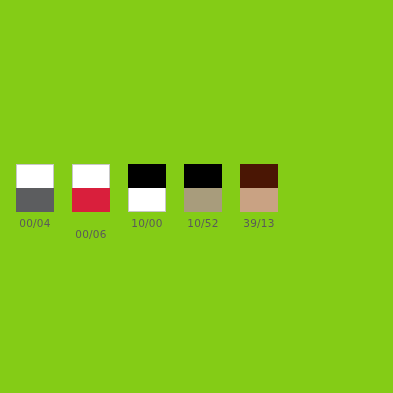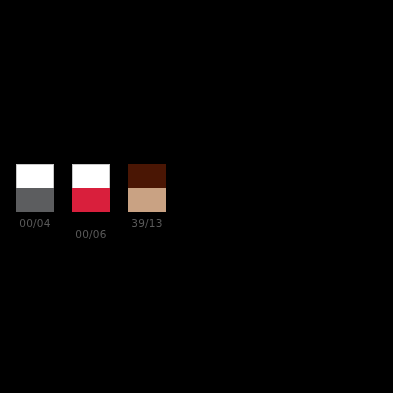--- a/index.html
+++ b/index.html
@@ -12,21 +12,21 @@
     background: #ffffff;
     font-family: "Liberation Sans", sans-serif;
     overflow: hidden;
   }
   #swatch-panel {
     position: absolute;
     left: 0;
     top: 0;
     width: 393px;
     height: 393px;
-    background: #000000;
+    background: #84cc16;
   }
   #swatch-row {
     position: absolute;
     left: 16px;
     top: 164px;
     display: flex;
     flex-direction: row;
     align-items: flex-start;
     gap: 18px;
   }
@@ -83,19 +83,33 @@
       </div>
       <div class="swatch-item">
         <div class="swatch-chip">
           <div class="swatch-half top outlined" style="background: rgb(255, 255, 255); border-color: rgb(200, 200, 200);"></div>
           <div class="swatch-half bottom" style="background: rgb(217, 31, 60);"></div>
         </div>
         <div class="swatch-label" style="color: rgb(90, 90, 90); margin-top: 16px;">00/06</div>
       </div>
       <div class="swatch-item">
         <div class="swatch-chip">
+          <div class="swatch-half top" style="background: rgb(0, 0, 0);"></div>
+          <div class="swatch-half bottom outlined" style="background: rgb(255, 255, 255); border-color: rgb(200, 200, 200);"></div>
+        </div>
+        <div class="swatch-label" style="color: rgb(90, 90, 90);">10/00</div>
+      </div>
+      <div class="swatch-item">
+        <div class="swatch-chip">
+          <div class="swatch-half top" style="background: rgb(0, 0, 0);"></div>
+          <div class="swatch-half bottom" style="background: rgb(168, 156, 124);"></div>
+        </div>
+        <div class="swatch-label" style="color: rgb(90, 90, 90);">10/52</div>
+      </div>
+      <div class="swatch-item">
+        <div class="swatch-chip">
           <div class="swatch-half top" style="background: rgb(74, 22, 4);"></div>
           <div class="swatch-half bottom" style="background: rgb(201, 162, 131);"></div>
         </div>
         <div class="swatch-label" style="color: rgb(90, 90, 90);">39/13</div>
       </div>
     </div>
 </div>
 
 </body></html>

